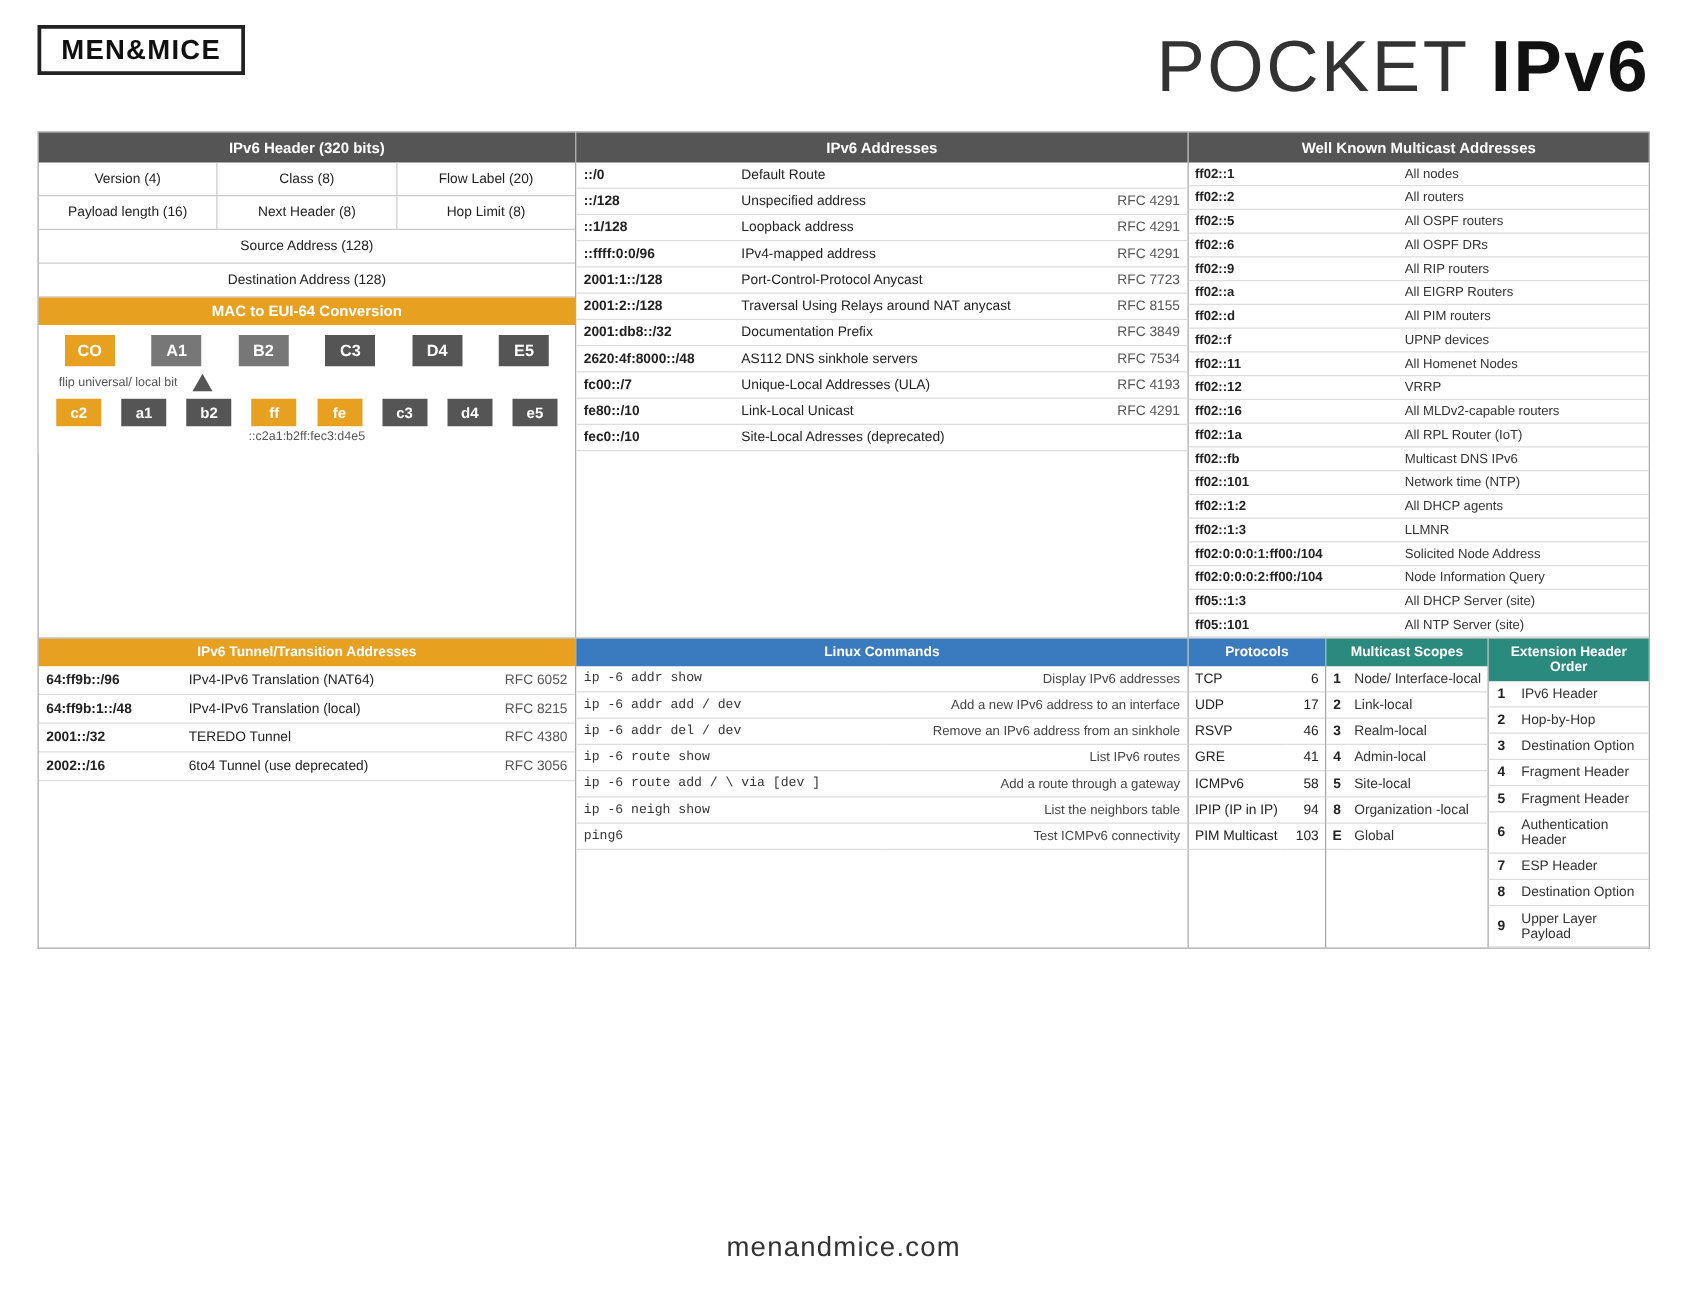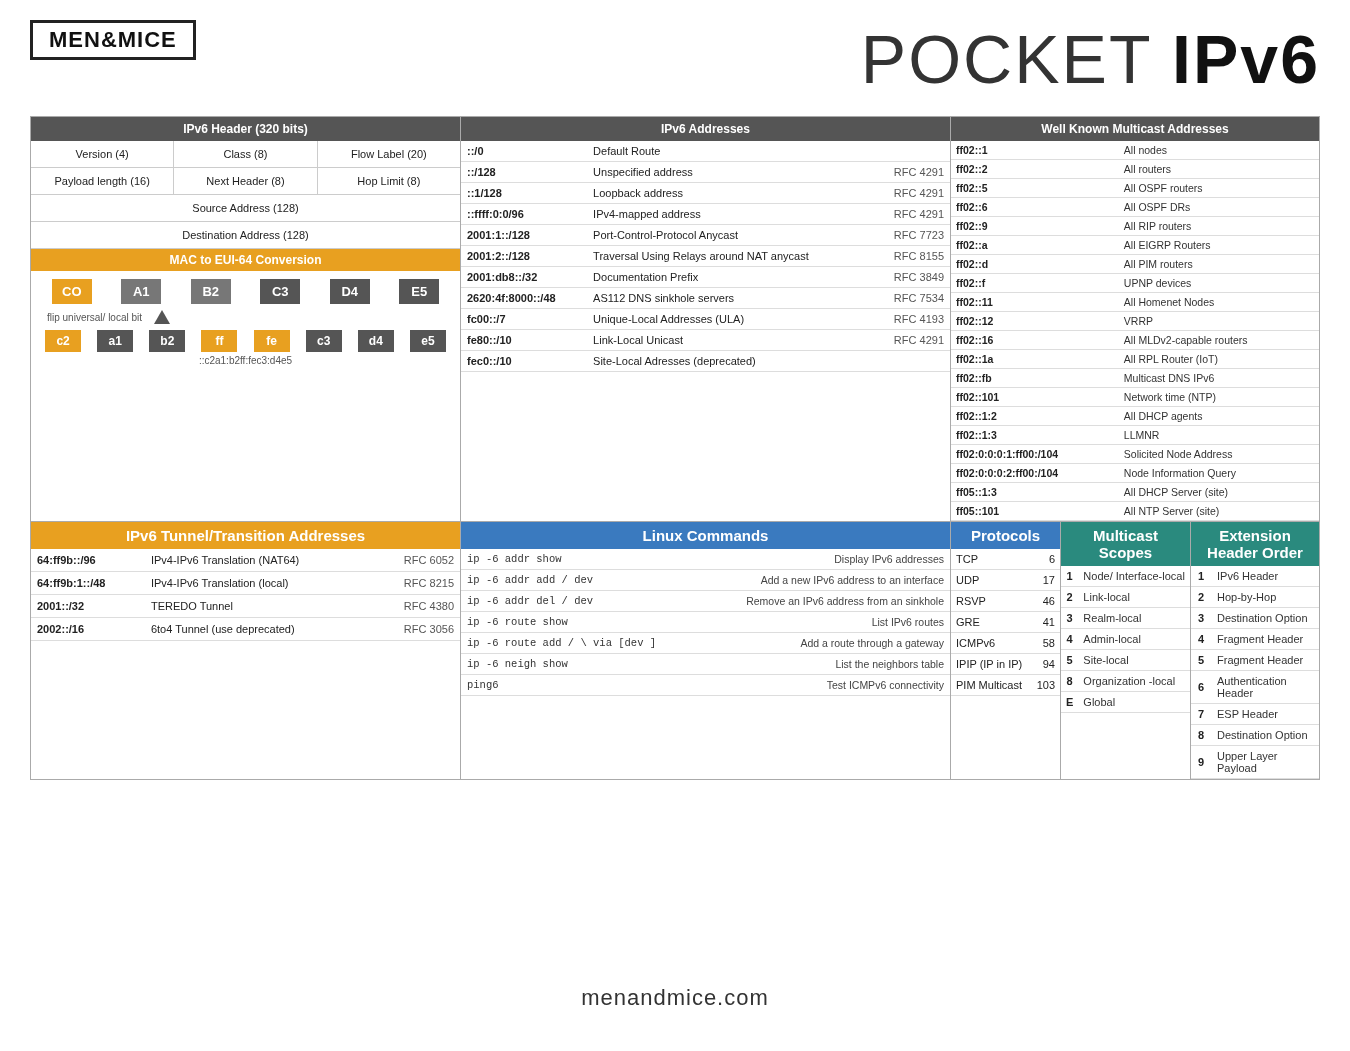--- a/index.html
+++ b/index.html
@@ -38,21 +38,21 @@
       font-size: 22px;
       font-weight: bold;
       letter-spacing: 1px;
       color: #111;
     }
 
     .title-box {
       text-align: right;
     }
     .pocket-text {
-      font-size: 68px;
+      font-size: 58px;
       font-weight: 300;
       color: #333;
       letter-spacing: 2px;
     }
     .ipv6-bold {
       font-weight: 900;
       color: #111;
     }
 
     
@@ -395,21 +395,21 @@
     .ext-name {
       color: #333;
     }
 
     
     .sub-header {
       background: #666;
       color: #fff;
       text-align: center;
       padding: 5px 4px;
-      font-size: 15px;
+      font-size: 11px;
       font-weight: bold;
     }
     .sub-header.orange {
       background: #e8a020;
     }
     .sub-header.blue {
       background: #3a7abf;
     }
     .sub-header.teal {
       background: #2a8a7e;

